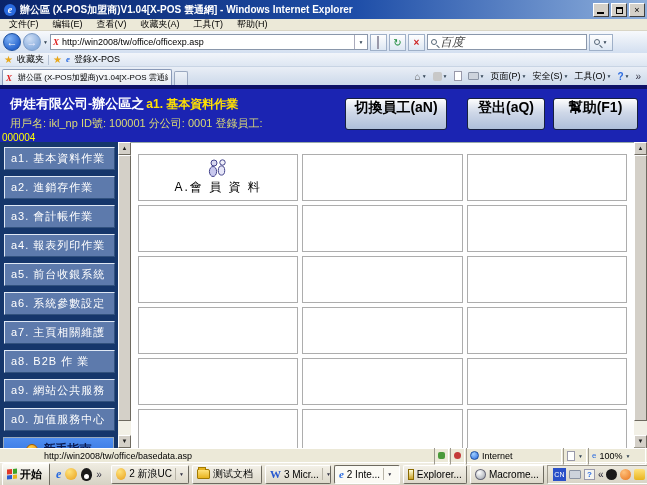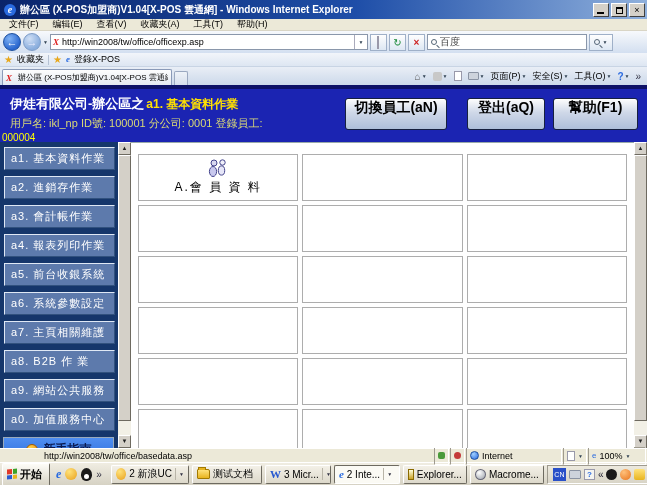--- a/index.html
+++ b/index.html
@@ -26,21 +26,21 @@
   .navbtn.fwd  { background:radial-gradient(circle at 35% 30%,#cfdff5,#8aaede 70%); border:1px solid #7d9cc7; color:#eef; }
   .addr-dd { font-size:5px; color:#345; }
   .addrfield { width:318px; height:16px; background:#fff; border:1px solid #8a97ab; display:flex; align-items:center; padding-left:2px; }
   .xpos-ico { color:#d22; font:italic bold 9px/10px "Liberation Serif",serif; margin-right:3px; }
   .addrfield .url { font-size:9px; color:#000; flex:1; white-space:nowrap; overflow:hidden; }
   .addrfield .dd { width:13px; height:14px; border-left:1px solid #aab; font-size:5px; text-align:center; line-height:14px; color:#345; }
   .mini { width:17px; height:17px; border:1px solid #9fb0c8; background:linear-gradient(#fefefe,#dde7f3); text-align:center; font-size:10px; line-height:15px; flex:none; }
   .mini.refresh { color:#1a8a3a; }
   .mini.stop { color:#c22; font-weight:bold; }
   .searchbox { width:160px; height:16px; background:#fff; border:1px solid #8a97ab; display:flex; align-items:center; padding-left:3px; gap:3px; }
-  .searchbox .stxt { font-size:10px; color:#444; }
+  .searchbox .stxt { font-size:12px; color:#444;font-style:italic; }
   .mag { width:6px; height:6px; border:1px solid #567; border-radius:50%; position:relative; flex:none; }
   .mag::after { content:""; position:absolute; width:4px; height:1px; background:#567; transform:rotate(45deg); left:4px; top:6px; }
   .searchbtn { width:24px; height:17px; border:1px solid #9fb0c8; background:linear-gradient(#fefefe,#dde7f3); display:flex; align-items:center; justify-content:center; gap:2px; }
   .searchbtn .dd { font-size:5px; color:#345; }
 
   
   .favrow { height:14px; background:linear-gradient(#f2f5fa,#dde6f2); display:flex; align-items:center; font-size:9px; padding-left:4px; gap:4px; border-bottom:1px solid #c8d4e4; }
   .goldstar { color:#e8a81c; font-size:10px; }
   .vsep { width:1px; height:10px; background:#b6c2d4; }
   .fav-e { color:#2a6be0; font:italic bold 9px/9px "Liberation Serif",serif; }

